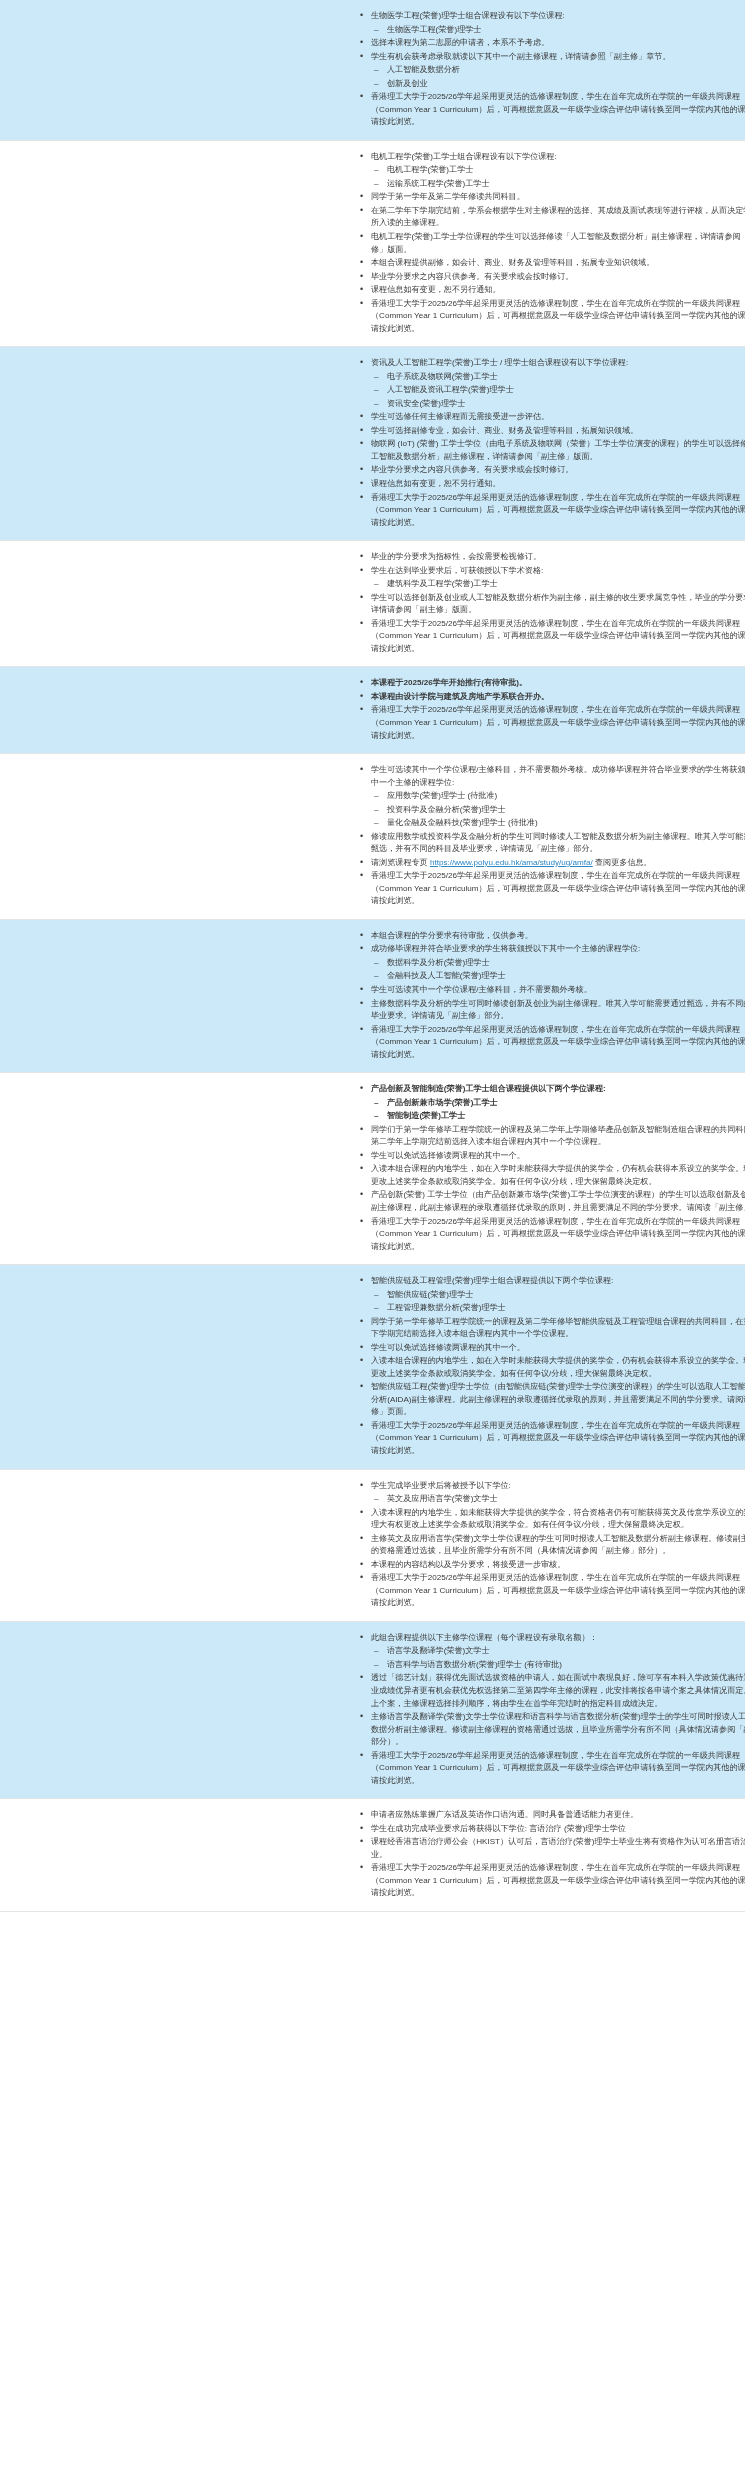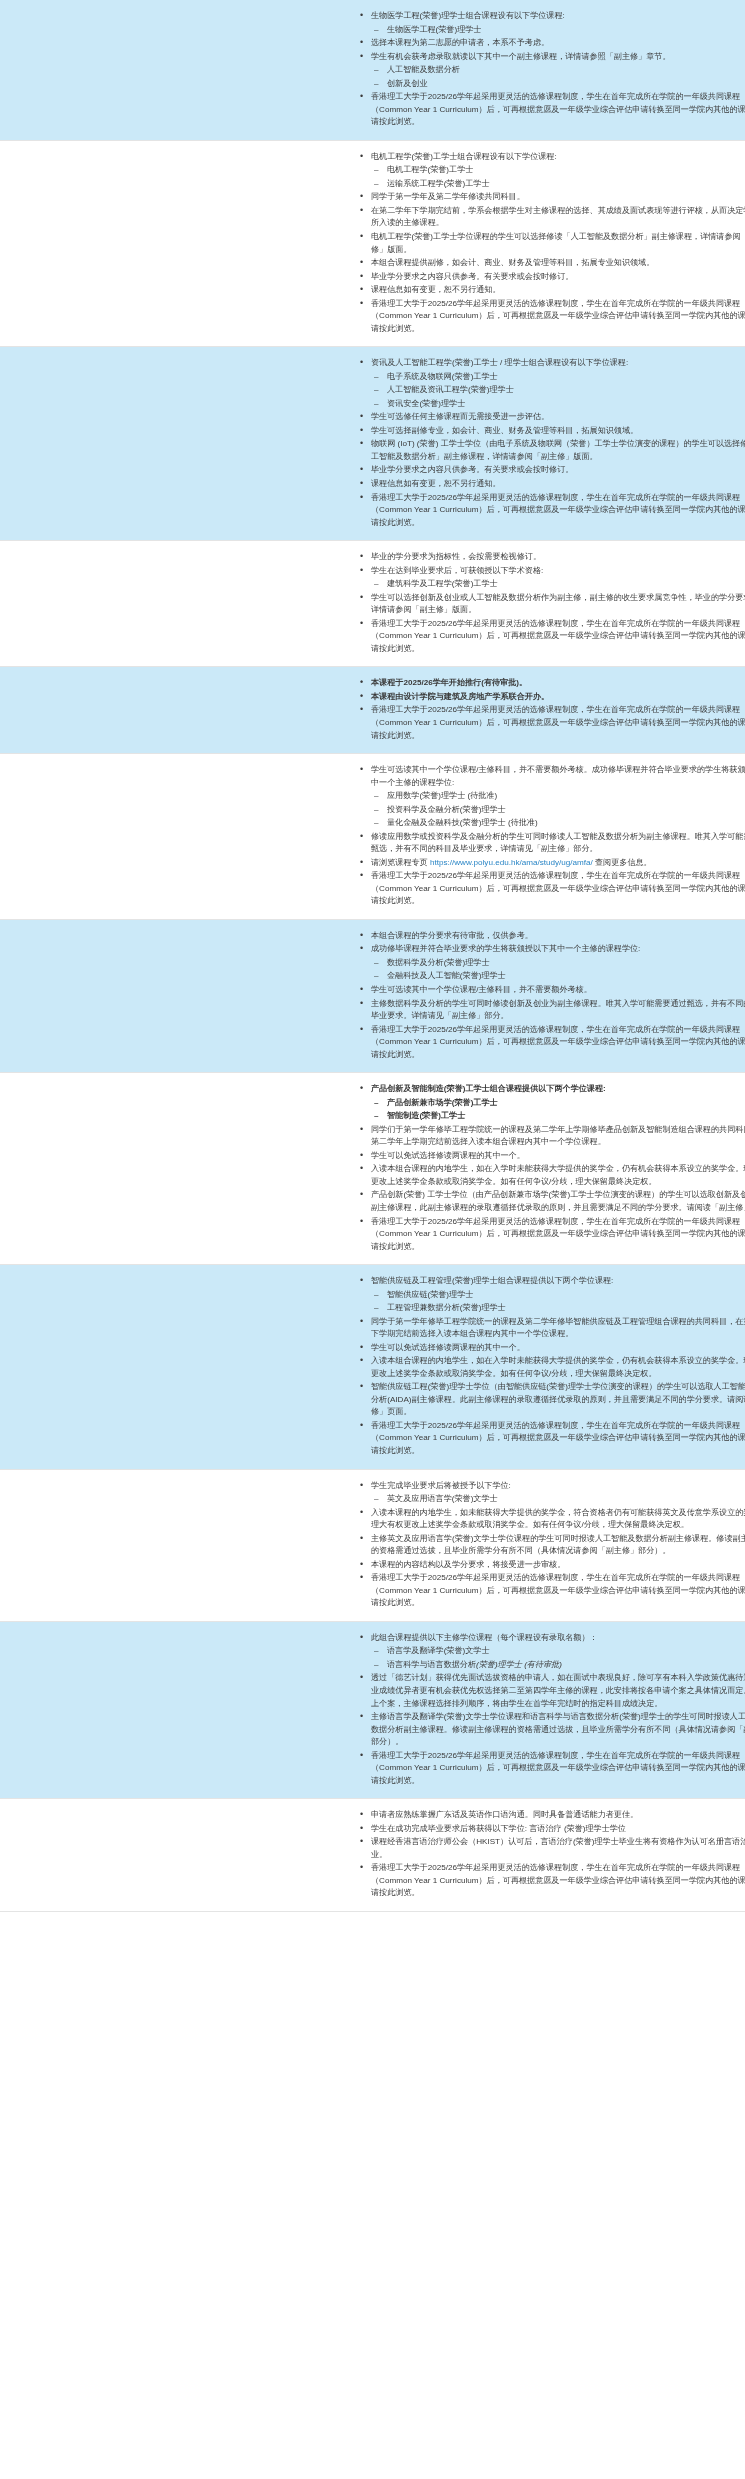--- a/index.html
+++ b/index.html
@@ -113,23 +113,23 @@
     margin-top: 1px;
   }
   ul.sub > li::before {
     content: "\2013";
     position: absolute;
     left: 3px;
     top: 0;
   }
   .lnk {
     color: #2b86c6;
+    text-decoration: underline;
   }
   .ital {
-    font-style: italic;
   }
 </style>
 </head>
 <body>
 
 <table id="program-table">
   <tbody>
       <tr class="row-alt">
         <td class="col-code"></td>
         <td class="col-name">

